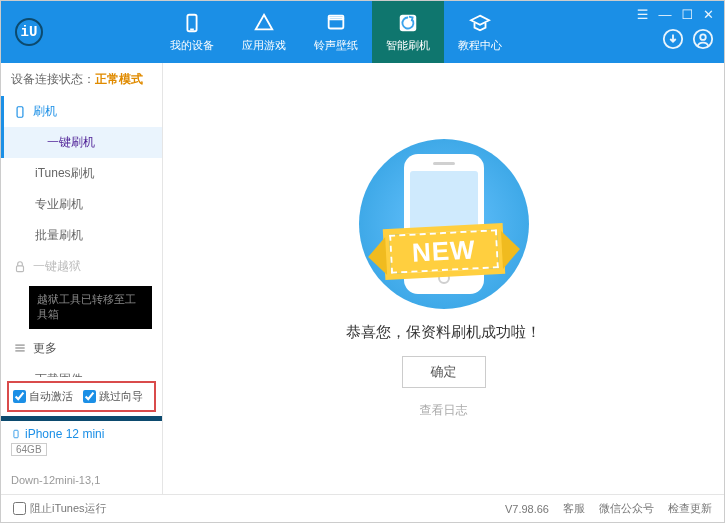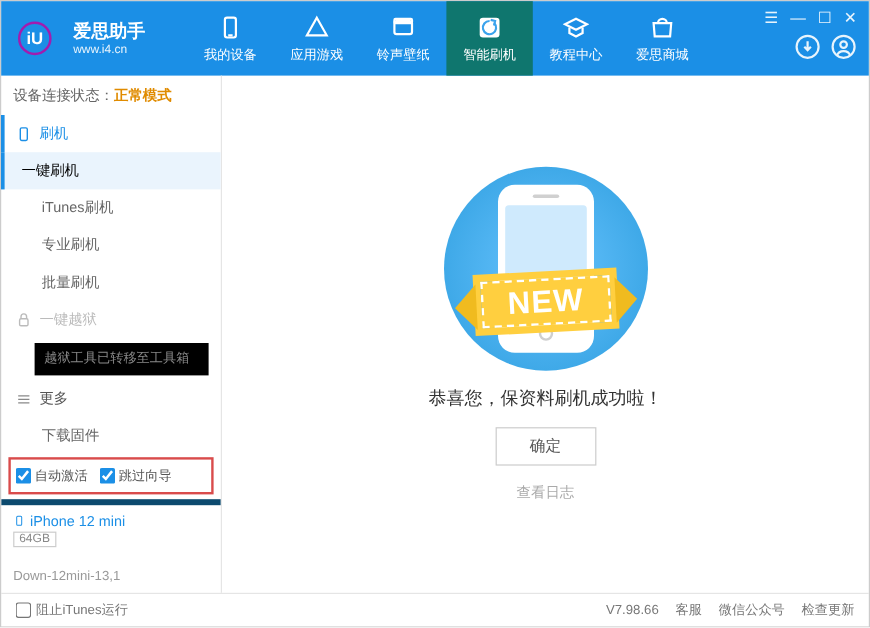--- a/index.html
+++ b/index.html
@@ -1,44 +1,44 @@
 <!DOCTYPE html>
 <html><head>
 <meta charset="utf-8">
 <style>
 * { margin: 0; padding: 0; box-sizing: border-box; }
 body { font-family: "Microsoft YaHei", sans-serif; font-size: 12px; color: #333; background: #fff; }
 .app { width: 725px; height: 523px; display: flex; flex-direction: column; border: 1px solid #ccc; }
 .titlebar { height: 62px; background: #1b8fe6; display: flex; align-items: stretch; color: #fff; }
 .brand { display: flex; align-items: center; padding: 0 14px; width: 155px; }
-.logo { width: 28px; height: 28px; border: 2px solid #a21caf; border-radius: 50%; display: flex; align-items: center; justify-content: center; font-weight: bold; font-size: 14px; margin-right: 18px; }
+.logo { width: 28px; height: 28px; border: 2px solid #0c4a6e; border-radius: 50%; display: flex; align-items: center; justify-content: center; font-weight: bold; font-size: 14px; margin-right: 2px; font-family: Liberation Mono, monospace; }
 .brand-text .name { font-size: 15px; font-weight: bold; }
 .brand-text .site { font-size: 10px; opacity: .9; }
 .nav { display: flex; flex: 1; }
 .nav-item { width: 72px; display: flex; flex-direction: column; align-items: center; justify-content: center; cursor: pointer; gap: 4px; }
 .nav-item.active { background: #0f766e; }
 .nav-item svg { width: 22px; height: 22px; }
 .nav-item span { font-size: 11px; }
 .win-controls { display: flex; flex-direction: column; align-items: flex-end; padding: 6px 10px; gap: 6px; }
 .win-top { display: flex; gap: 10px; font-size: 13px; }
 .win-top span, .win-bot span { cursor: pointer; opacity: .9; }
 .win-bot { display: flex; gap: 8px; }
 .win-bot svg { width: 22px; height: 22px; }
 .body { flex: 1; display: flex; min-height: 0; }
-.sidebar { width: 184px; border-right: 1px solid #e5e5e5; display: flex; flex-direction: column; overflow: hidden; }
+.sidebar { width: 162px; border-right: 1px solid #e5e5e5; display: flex; flex-direction: column; overflow: hidden; }
 .status-row { padding: 8px 10px; font-size: 12px; color: #666; white-space: nowrap; }
 .status-row .st { color: #e08b00; font-weight: bold; }
 .side-scroll { flex: 1; overflow-y: auto; }
 .section-h { display: flex; align-items: center; gap: 6px; padding: 7px 12px; color: #555; cursor: pointer; }
 .section-h svg { width: 14px; height: 14px; }
 .section-h.accent { color: #1b8fe6; border-left: 3px solid #1b8fe6; padding-left: 9px; }
 .section-h.muted { color: #bbb; }
 .sub-items { padding-left: 28px; }
 .sub-item { padding: 7px 0 7px 6px; color: #666; cursor: pointer; }
-.sub-item.active { color: #000000; background: #eaf4fd; border-left: 3px solid #1b8fe6; margin-left: -28px; padding-left: 14px; }
+.sub-item.active { color: #4c1d95; background: #eaf4fd; border-left: 3px solid #1b8fe6; margin-left: -28px; padding-left: 43px; }
 .jailbreak-note { margin: 4px 10px 4px 28px; padding: 6px 8px; background: #000000; color: #888; font-size: 11px; line-height: 1.4; }
 .side-opts { border: 2px solid #d94b4b; margin: 4px 6px; padding: 6px 4px; display: flex; gap: 10px; }
 .side-opts label { display: flex; align-items: center; gap: 3px; color: #555; font-size: 11px; cursor: pointer; }
 .side-opts input { accent-color: #1b8fe6; }
 .device { border-top: 5px solid #0c4a6e; padding: 6px 10px 8px; }
 .dev-name { color: #1b8fe6; font-size: 12px; display: flex; align-items: center; gap: 4px; }
 .dev-name svg { width: 10px; height: 14px; }
 .dev-storage { display: inline-block; border: 1px solid #ccc; padding: 0 4px; font-size: 10px; color: #888; margin-top: 2px; }
 .dev-model { color: #999; font-size: 11px; margin-top: 18px; }
 .main { flex: 1; display: flex; flex-direction: column; align-items: center; justify-content: center; gap: 14px; position: relative; }
@@ -59,24 +59,20 @@
 .footer label { display: flex; align-items: center; gap: 4px; cursor: pointer; }
 .footer span.link { cursor: pointer; }
 </style>
 </head>
 <body>
 
 <div class="app">
   <div class="titlebar">
     <div class="brand">
       <div class="logo">iU</div>
-      <div class="brand-text">
-        <div class="name">爱思助手</div>
-        <div class="site">www.i4.cn</div>
-      </div>
     </div>
     <div class="nav">
       <div class="nav-item">
           <svg viewBox="0 0 24 24" fill="none" stroke="#fff" stroke-width="2">
             <rect x="7" y="3" width="10" height="18" rx="2"></rect>
             <line x1="10" y1="19" x2="14" y2="19"></line>
           </svg>
           <span>我的设备</span>
         </div>
       <div class="nav-item">
@@ -99,27 +95,20 @@
             <path d="M13 5l4 1-1 4" fill="none" stroke="#3ba3ec" stroke-width="2"></path>
           </svg>
           <span>智能刷机</span>
         </div>
       <div class="nav-item">
           <svg viewBox="0 0 24 24" fill="none" stroke="#fff" stroke-width="2">
             <path d="M12 4l10 5-10 5L2 9z"></path>
             <path d="M6 12v5l6 3 6-3v-5"></path>
           </svg>
           <span>教程中心</span>
-        </div>
-      <div class="nav-item">
-          <svg viewBox="0 0 24 24" fill="none" stroke="#fff" stroke-width="2">
-            <path d="M4 8h16l-1 12H5z"></path>
-            <path d="M8 8a4 4 0 1 1 8 0"></path>
-          </svg>
-          <span>爱思商城</span>
         </div>
     </div>
     <div class="win-controls">
       <div class="win-top">
         <span>☰</span>
         <span>—</span>
         <span>☐</span>
         <span>✕</span>
       </div>
       <div class="win-bot">

